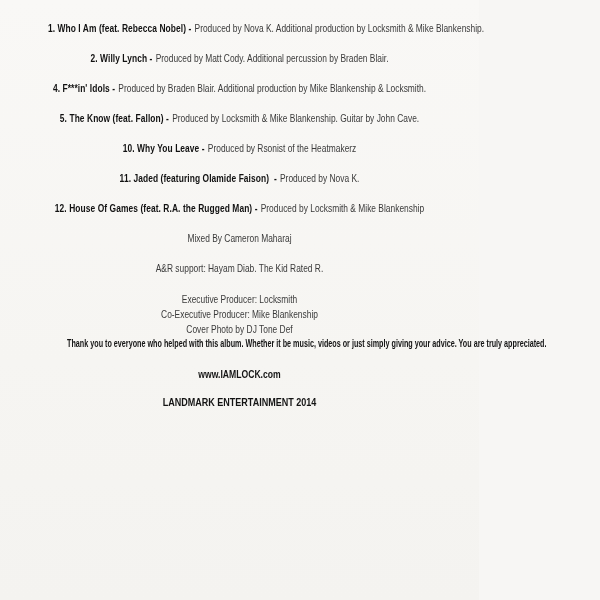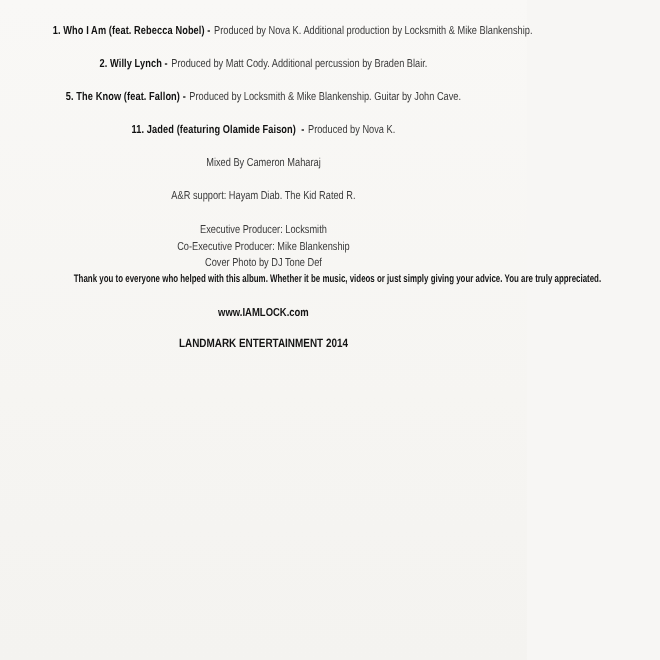--- a/index.html
+++ b/index.html
@@ -89,40 +89,58 @@
   </div>
 
   <div class="track">
     <div class="tline">
       <span class="track-title">2. Willy Lynch -</span><span class="track-credits">Produced by Matt Cody. Additional percussion by Braden Blair.</span>
     </div>
 
   </div>
 
 
+  <div class="track">
+    <div class="tline">
+      <span class="track-title">4. F***in' Idols -</span><span class="track-credits">Produced by Braden Blair. Additional production by Mike Blankenship &amp; Locksmith.</span>
+    </div>
+
+  </div>
 
   <div class="track">
     <div class="tline">
       <span class="track-title">5. The Know (feat. Fallon) -</span><span class="track-credits">Produced by Locksmith &amp; Mike Blankenship. Guitar by John Cave.</span>
     </div>
 
   </div>
 
 
 
 
 
+  <div class="track">
+    <div class="tline">
+      <span class="track-title">10. Why You Leave -</span><span class="track-credits">Produced by Rsonist of the Heatmakerz</span>
+    </div>
+
+  </div>
 
   <div class="track">
     <div class="tline">
       <span class="track-title">11. Jaded (featuring Olamide Faison)&nbsp; -</span><span class="track-credits">Produced by Nova K.</span>
     </div>
 
   </div>
 
+  <div class="track">
+    <div class="tline">
+      <span class="track-title">12. House Of Games (feat. R.A. the Rugged Man) -</span><span class="track-credits">Produced by Locksmith &amp; Mike Blankenship</span>
+    </div>
+
+  </div>
 </div>
 
   <div class="credit-line">Mixed By Cameron Maharaj</div>
 
   <div class="credit-line">A&amp;R support: Hayam Diab. The Kid Rated R.</div>
 
   <div class="credit-group">
     <div class="credit-line">Executive Producer: Locksmith</div>
     <div class="credit-line">Co-Executive Producer: Mike Blankenship</div>
     <div class="credit-line">Cover Photo by DJ Tone Def</div>

